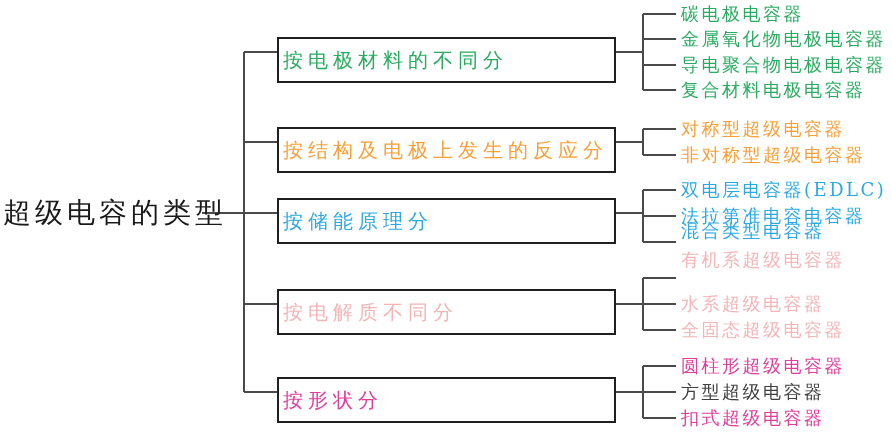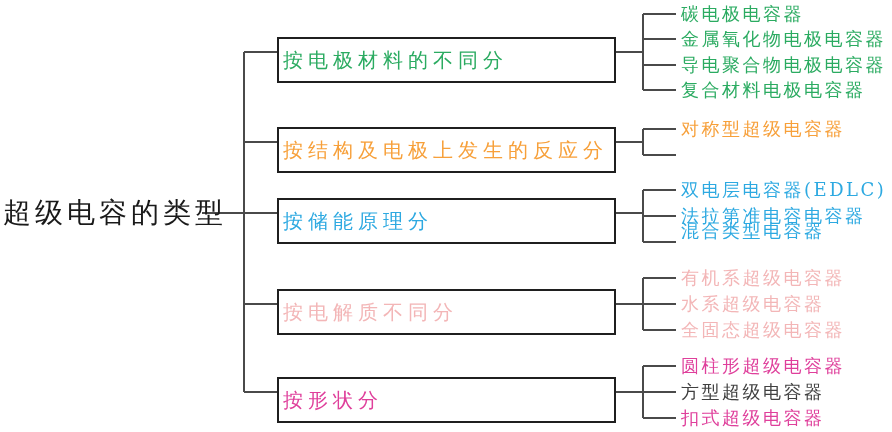--- a/index.html
+++ b/index.html
@@ -74,28 +74,29 @@
   <div class="root-label" style="color: rgb(26, 26, 26);">超级电容的类型</div>
 
   <div class="branch-box" style="top: 37px; color: rgb(43, 171, 97);">按电极材料的不同分</div>
   <div class="leaf" style="top: 2px; color: rgb(43, 171, 97);">碳电极电容器</div>
   <div class="leaf" style="top: 27px; color: rgb(43, 171, 97);">金属氧化物电极电容器</div>
   <div class="leaf" style="top: 53px; color: rgb(43, 171, 97);">导电聚合物电极电容器</div>
   <div class="leaf" style="top: 78px; color: rgb(43, 171, 97);">复合材料电极电容器</div>
 
   <div class="branch-box" style="top: 127px; color: rgb(247, 160, 58);">按结构及电极上发生的反应分</div>
   <div class="leaf" style="top: 117px; color: rgb(247, 160, 58);">对称型超级电容器</div>
+  <div class="leaf" style="top: 143px; color: rgb(247, 160, 58);">非对称型超级电容器</div>
 
   <div class="branch-box indent" style="top: 198px; color: rgb(45, 169, 225);">按储能原理分</div>
   <div class="leaf" style="top: 178px; color: rgb(45, 169, 225);">双电层电容器(EDLC)</div>
   <div class="leaf" style="top: 204px; color: rgb(45, 169, 225);">法拉第准电容电容器</div>
   <div class="leaf" style="top: 219px; color: rgb(45, 169, 225);">混合类型电容器</div>
 
   <div class="branch-box indent" style="top: 289px; color: rgb(243, 182, 183);">按电解质不同分</div>
-  <div class="leaf" style="top: 266px; color: rgb(243, 182, 183);">有机系超级电容器</div>
+  <div class="leaf" style="top: 248px; color: rgb(243, 182, 183);">有机系超级电容器</div>
   <div class="leaf" style="top: 292px; color: rgb(243, 182, 183);">水系超级电容器</div>
   <div class="leaf" style="top: 318px; color: rgb(243, 182, 183);">全固态超级电容器</div>
 
   <div class="branch-box indent" style="top: 377px; color: rgb(223, 63, 155);">按形状分</div>
   <div class="leaf" style="top: 354px; color: rgb(223, 63, 155);">圆柱形超级电容器</div>
   <div class="leaf" style="top: 380px; color: #404040;">方型超级电容器</div>
   <div class="leaf" style="top: 406px; color: rgb(223, 63, 155);">扣式超级电容器</div>
 
 </div>
 

